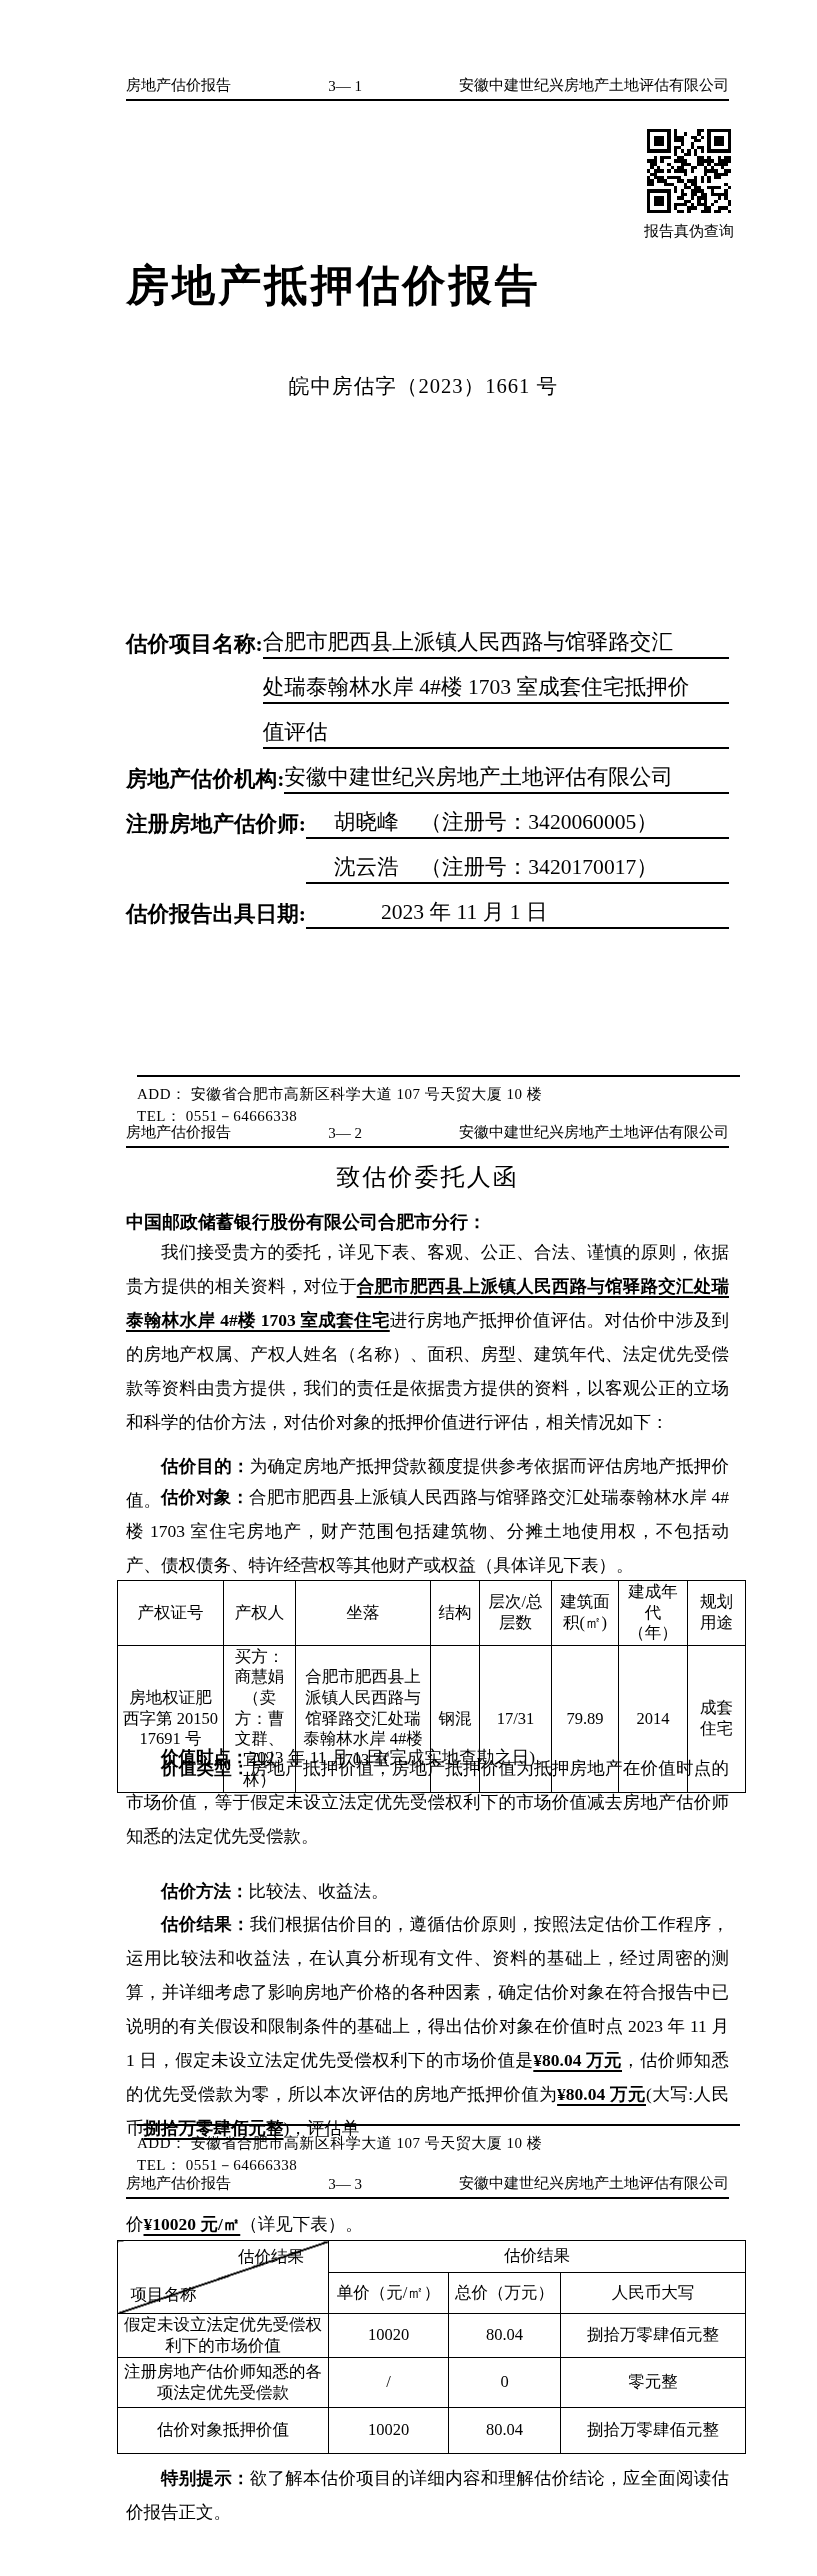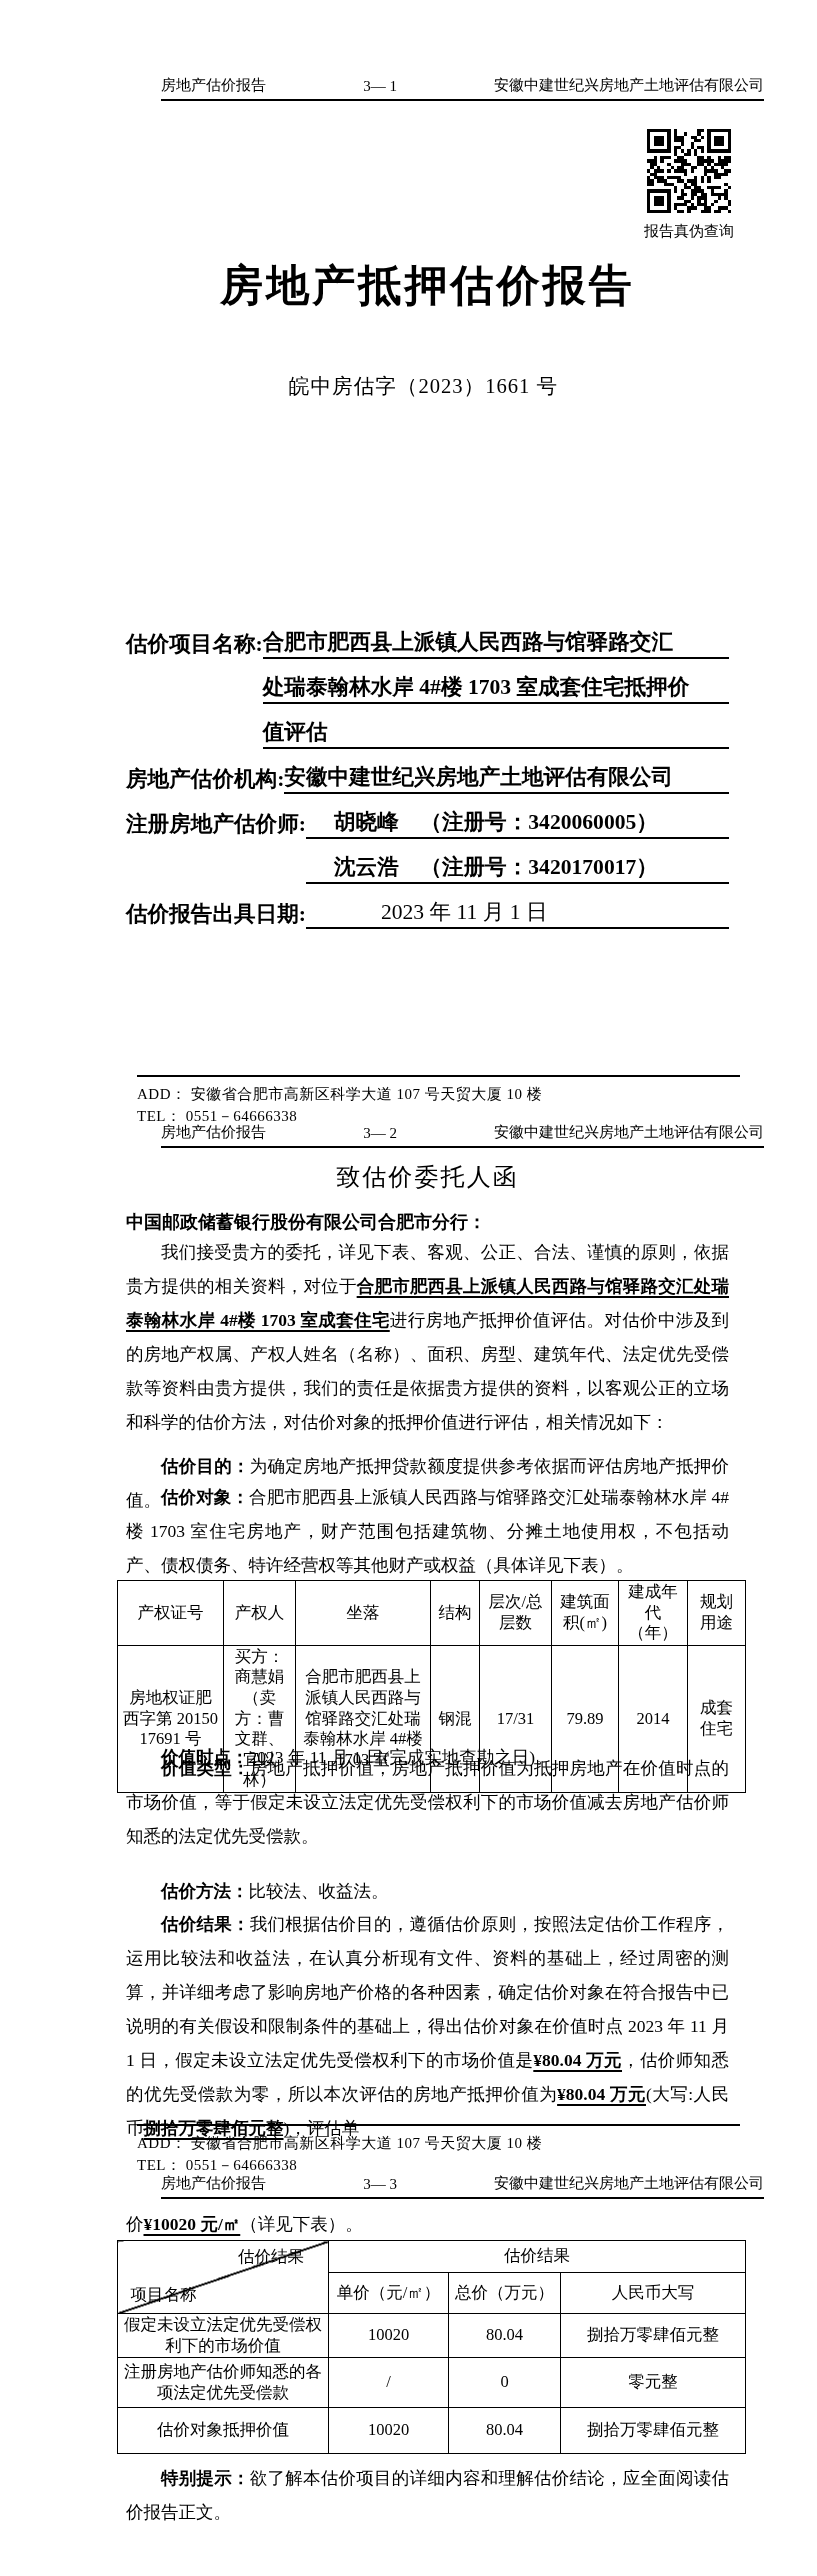--- a/index.html
+++ b/index.html
@@ -1,34 +1,34 @@
 <!DOCTYPE html>
 <html style="font-size:8.2px"><head>
 <meta charset="utf-8">
 <style>
   html,body{margin:0;padding:0;background:#e8e8e8;}
   .page{position:relative;width:818px;height:3300px;background:#ffffff;margin:0 auto;
         font-family:"Liberation Serif","DejaVu Serif",serif;color:#000;overflow:hidden;}
   .abs{position:absolute;}
   
   .hdr{left:126px;width:603px;display:flex;justify-content:space-between;align-items:flex-end;
-       font-size:15px;border-bottom:2.6px solid #000;padding-bottom:4.1px;margin-left:35px;}
+       font-size:15px;border-bottom:2.6px solid #000;padding-bottom:4.1px;}
   .ftr{left:126px;width:603px;border-top:2.6px solid #000;font-size:15px;padding-top:7.2px;
        letter-spacing:0.5px;margin-left:11px;}
   .ftr div{line-height:21.6px;}
   
-  .doc-title{left:126px;width:603px;text-align:center;font-size:43px;font-weight:bold;letter-spacing:3.1px;}
+  .doc-title{left:126px;width:603px;text-align:left;font-size:43px;font-weight:bold;letter-spacing:3.1px;}
   .doc-no{left:122px;width:603px;text-align:center;font-size:20.6px;letter-spacing:1px;}
   .qr-caption{left:644px;width:90px;text-align:center;font-size:15px;}
   .cover{left:126px;width:603px;}
   .field{display:grid;grid-template-columns:max-content 1fr;grid-auto-rows:45px;}
   .field .lbl{grid-row:1;grid-column:1;align-self:end;height:30px;line-height:30px;
               font-size:21.6px;font-weight:bold;white-space:nowrap;}
   .field .val{grid-column:2;align-self:end;height:30px;line-height:30px;font-size:21.6px;
-              font-weight:bold;border-bottom:2.1px solid #000;white-space:nowrap;overflow:visible;}
+              font-weight:normal;border-bottom:2.1px solid #000;white-space:nowrap;overflow:visible;}
   .field .val.reg{font-weight:normal;}
   .pad-reg{padding-left:28px;}
   .pad-date{padding-left:75px;}
   
   .para{left:126px;width:603px;font-size:17.5px;line-height:34px;text-align:justify;}
   .ind{text-indent:35px;}
   .letter-title{left:126px;width:603px;text-align:center;font-size:24px;letter-spacing:2.1px;}
   .salutation{left:126px;width:603px;font-size:18px;font-weight:bold;}
   .b{font-weight:bold;}
   .u{text-decoration:underline;text-decoration-thickness:1.5px;text-underline-offset:4.1px;}

